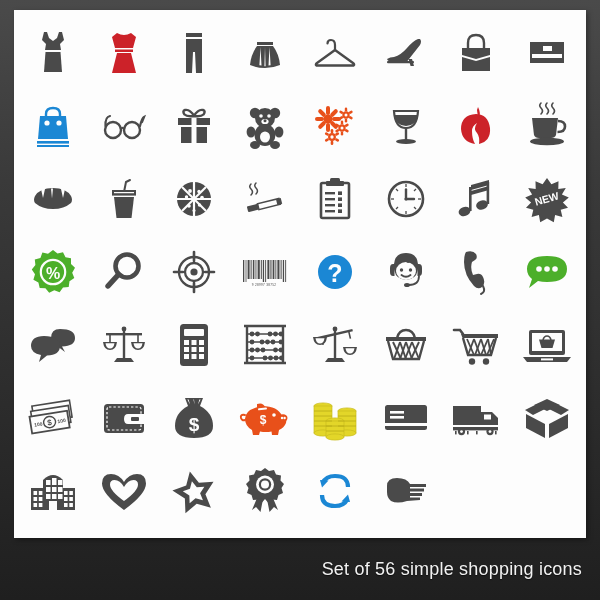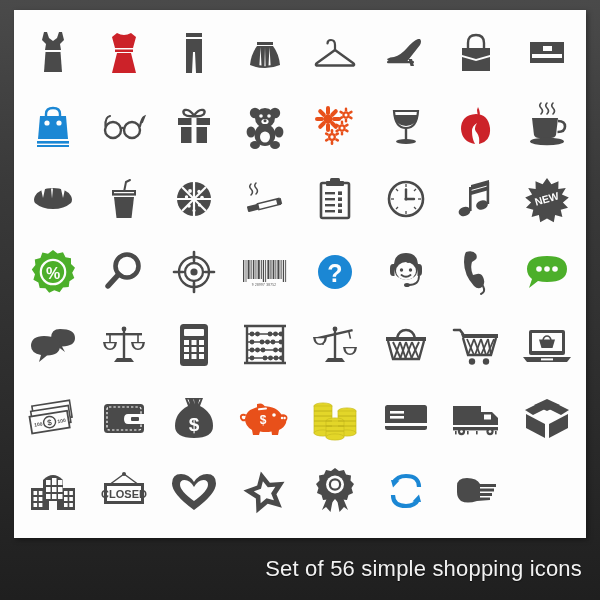--- a/index.html
+++ b/index.html
@@ -31,21 +31,21 @@
     display:flex;align-items:center;justify-content:center;
   }
   .cell svg{display:block;}
   #caption-bar{
     position:absolute;left:0;bottom:0;width:600px;height:62px;
     display:flex;align-items:center;justify-content:flex-end;
     box-sizing:border-box;padding-right:18px;
   }
   #caption{
     color:#f2f2f2;
-    font-size:22px;
+    font-size:18px;
     font-weight:400;
     letter-spacing:.2px;
     white-space:nowrap;
     text-shadow:0 1px 1px rgba(0,0,0,.6);
   }
   .bc-text{font-size:3.1px;font-family:"Liberation Sans",sans-serif;fill:#4a4a4a;letter-spacing:.3px;}
   .sign-text{font-family:"Liberation Sans",sans-serif;font-weight:700;}
   .new-text{font-family:"Liberation Sans",sans-serif;font-weight:700;fill:#ffffff;}
 </style>
 </head>
@@ -730,29 +730,20 @@
             <rect x="37" y="23" width="3.6" height="4"></rect>
               <rect x="42.3" y="23" width="3.6" height="4"></rect>
             <rect x="37" y="29" width="3.6" height="4"></rect>
               <rect x="42.3" y="29" width="3.6" height="4"></rect>
             <rect x="37" y="35" width="3.6" height="4"></rect>
               <rect x="42.3" y="35" width="3.6" height="4"></rect>
           </g>
         </svg>
       </div>
       <div class="cell">
-        <svg width="54" height="44" viewBox="0 0 54 44">
-          <path fill="none" stroke="#4a4a4a" stroke-width="1.5" d="M27 5 L12 16 M27 5 L42 16"></path>
-          <circle cx="27" cy="5" r="2" fill="#4a4a4a"></circle>
-          <rect fill="#4a4a4a" x="7" y="14" width="40" height="21"></rect>
-          <rect fill="#fdfdfd" x="10" y="17" width="34" height="15"></rect>
-          <text class="sign-text" x="27" y="28.5" font-size="11" text-anchor="middle" fill="#4a4a4a">CLOSED</text>
-        </svg>
-      </div>
-      <div class="cell">
         <svg width="50" height="46" viewBox="0 0 50 46">
           <path fill="#4a4a4a" d="M25 42 Q3 26 3 15.5 Q3 6 12 6 Q20 6 25 14 Q30 6 38 6 Q47 6 47 15.5 Q47 26 25 42 Z"></path>
           <path fill="#fdfdfd" d="M25 33 Q11 23 11 16.5 Q11 12 15.5 12 Q21 12 25 19 Q29 12 34.5 12 Q39 12 39 16.5 Q39 23 25 33 Z"></path>
         </svg>
       </div>
       <div class="cell">
         <svg width="50" height="46" viewBox="0 0 50 46">
           <path fill="#4a4a4a" transform="rotate(-12 25 23)" d="M25 3 L31.5 16 L46 18 L35.5 28.5 L38 43 L25 36 L12 43 L14.5 28.5 L4 18 L18.5 16 Z"></path>
           <path fill="#fdfdfd" transform="rotate(-12 25 23)" d="M25 13 L28.5 20 L36 21 L30.5 26.5 L31.8 34 L25 30.4 L18.2 34 L19.5 26.5 L14 21 L21.5 20 Z"></path>
         </svg>

